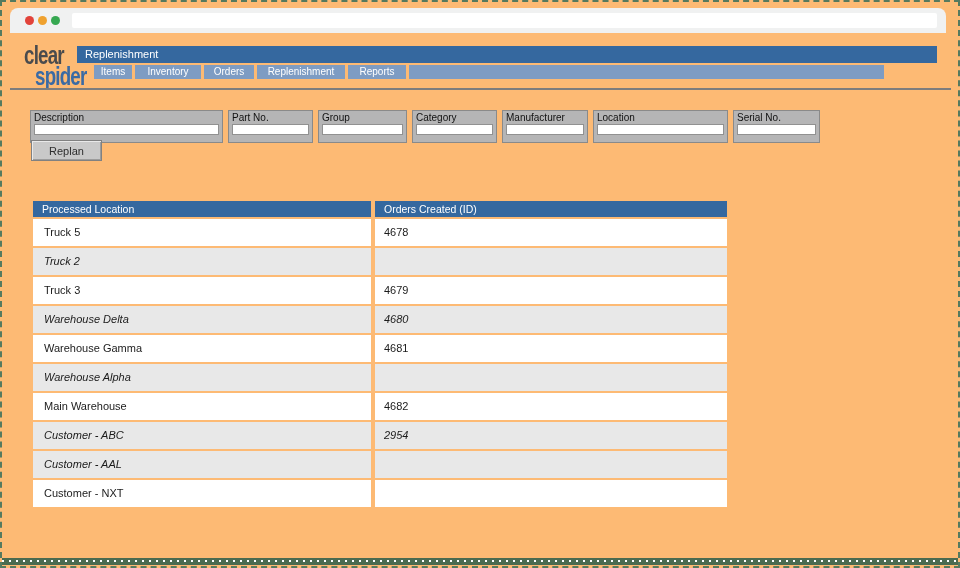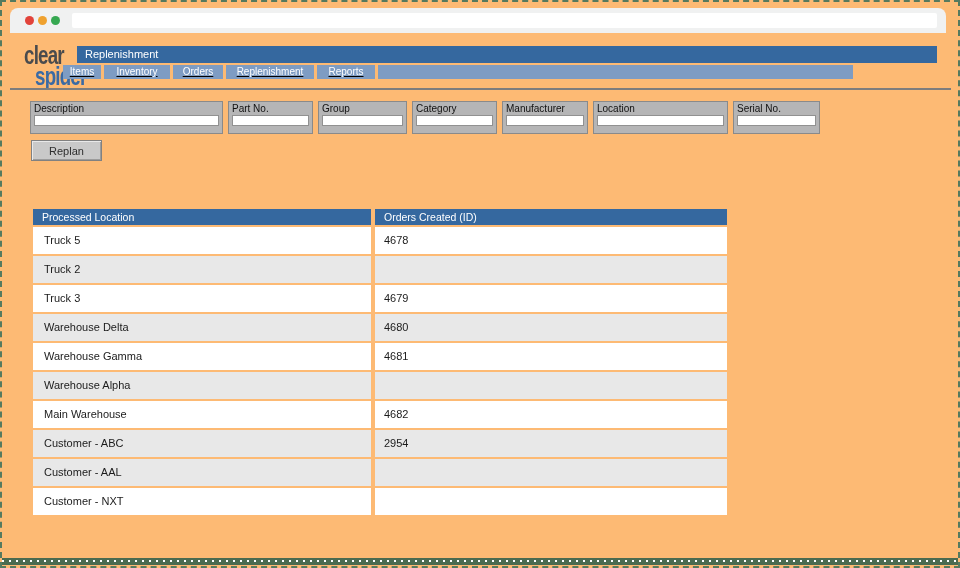--- a/index.html
+++ b/index.html
@@ -20,50 +20,50 @@
   
   .logo{position:absolute;left:22px;top:40px;line-height:1;}
   .logo .l1{font-size:24px;font-weight:800;color:#4a4b4d;letter-spacing:-1px;
     transform:scale(0.78,1.1);transform-origin:left top;}
   .logo .l2{font-size:24px;font-weight:800;color:#3a6aa4;letter-spacing:-1px;
     margin:-3px 0 0 11px;transform:scale(0.78,1.1);transform-origin:left top;}
   
   .hbar{position:absolute;left:75px;top:44px;width:860px;height:17px;
     background:var(--header-bg,#35689f);color:#fff;font-size:11px;line-height:17px;
     padding-left:8px;box-sizing:border-box;}
-  .tabs{position:absolute;left:61px;top:63px;width:790px;height:14px;display:flex;gap:3px;text-decoration:underline;}
+  .tabs{position:absolute;left:92px;top:63px;width:790px;height:14px;display:flex;gap:3px;}
   .tab{background:var(--tab-bg,#7e9cc3);color:#fff;font-size:10px;line-height:14px;
     text-align:center;flex:0 0 auto;cursor:pointer;}
   .tab-filler{background:var(--tab-bg,#7e9cc3);flex:1;}
   .divider{position:absolute;left:8px;top:86px;width:941px;height:2px;background:#7d7d7d;}
   
-  .fbox{position:absolute;top:99px;height:33px;background:var(--filter-box-bg,#b5b5b6);
+  .fbox{position:absolute;top:108px;height:33px;background:var(--filter-box-bg,#b5b5b6);
     border:1px solid #8a8a8a;box-sizing:border-box;}
   .fbox .flabel{font-size:10px;color:#111;padding:1px 0 1px 3px;height:11px;white-space:nowrap;overflow:hidden;}
   .fbox input{display:block;box-sizing:border-box;width:calc(100% - 6px);margin:0 3px;
     height:11px;border:1px solid #919191;background:#fff;font-size:9px;padding:0 2px;}
   
   .replan{position:absolute;left:29px;top:138px;width:71px;height:21px;
     background:#c9c9c9;border:1px solid #818181;font-size:11px;color:#2e2e2e;
     font-family:"Liberation Sans",sans-serif;
     box-shadow:inset 1px 1px 0 #e9e9e9, inset -1px -1px 0 #9c9c9c;cursor:pointer;}
   .msg{position:absolute;left:29px;top:172px;font-size:11px;color:var(--accent-text,#3a6ba6);}
   
-  .rtable{position:absolute;left:31px;top:199px;width:694px;margin-top:8px;}
+  .rtable{position:absolute;left:31px;top:199px;width:694px;}
   .thead,.trow{display:flex;}
   .thead{height:16px;margin-bottom:2px;}
   .thead .c1,.thead .c2{background:var(--header-bg,#35689f);color:#fff;
     font-size:10.5px;line-height:16px;}
   .c1{width:338px;padding-left:9px;box-sizing:border-box;flex:0 0 auto;}
   .c2{flex:1;margin-left:4px;padding-left:9px;box-sizing:border-box;}
   .trow{height:27px;margin-bottom:2px;}
   .trow .c1{padding-left:11px;}
   .trow .c1,.trow .c2{font-size:11px;line-height:27px;color:#1b1b1b;white-space:nowrap;}
   .trow.even .c1,.trow.even .c2{background:#fff;}
-  .trow.odd  .c1,.trow.odd  .c2{background:var(--row-alt-bg,#e8e8e8);}
+  .trow.odd  .c1,.trow.odd  .c2{background:var(--row-alt-bg,#e8e8e8);font-style:italic;}
   
   .band{position:absolute;left:0;right:0;bottom:1px;height:7px;background:var(--band-green,#4a6b50);}
   .band .dashes{position:absolute;left:0;right:0;top:2px;height:2px;
     background:repeating-linear-gradient(90deg,#fff 0 2px,transparent 2px 7px);}
 </style>
 </head>
 <body>
 
 <div class="stage">
 

